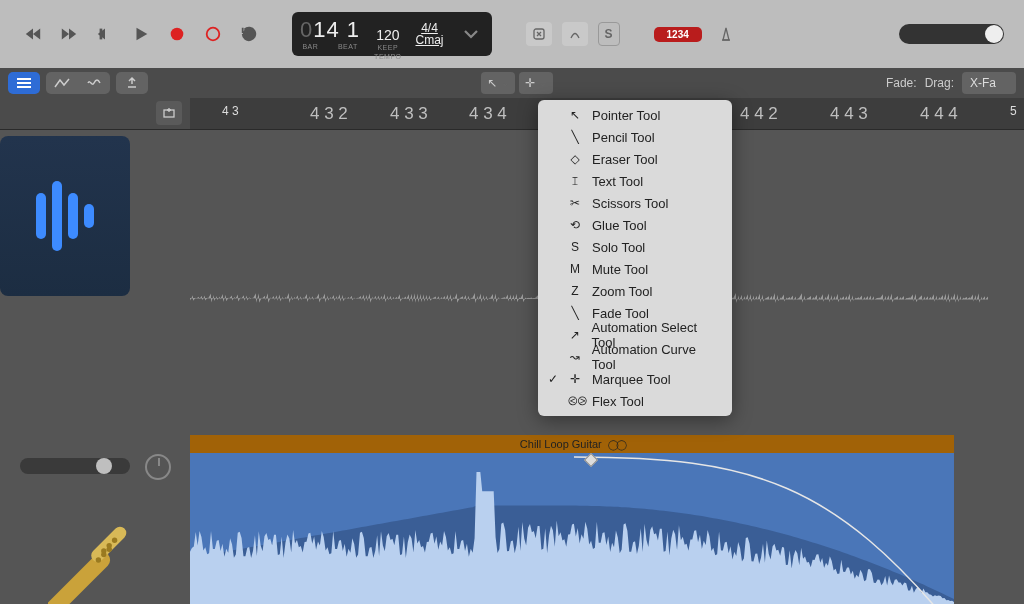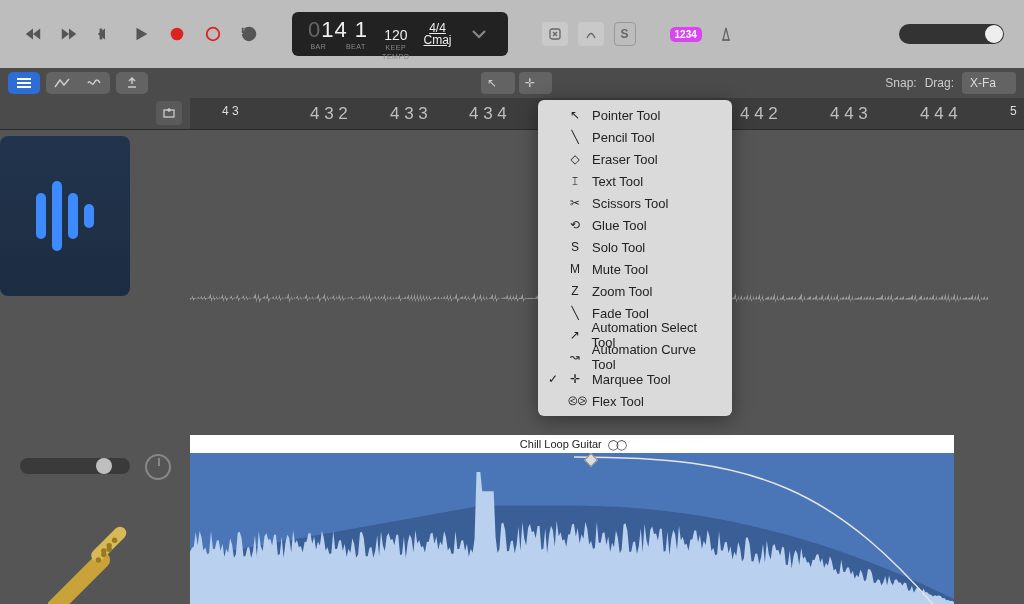--- a/index.html
+++ b/index.html
@@ -7,30 +7,30 @@
 
   
   .toolbar { height: 68px; background: #bdbdbd; display: flex; align-items: center; padding: 0 20px; gap: 10px; }
   .transport { display: flex; gap: 10px; align-items: center; }
   .tbtn { width: 26px; height: 26px; display: flex; align-items: center; justify-content: center; color: #555; cursor: pointer; }
   .tbtn svg { width: 18px; height: 18px; fill: #555; }
   .rec { color: #d22; }
   .rec svg { fill: #d22; }
   .rec2 svg { fill: none; stroke: #d22; stroke-width: 2; }
 
-  .lcd { background: #222; border-radius: 6px; height: 44px; display: flex; align-items: center; color: #eee; padding: 0 16px; gap: 14px; margin-left: 20px; }
+  .lcd { background: #222; border-radius: 6px; height: 44px; display: flex; align-items: center; color: #eee; padding: 0 8px; gap: 14px; margin-left: 20px; }
   .lcd-seg { text-align: center; line-height: 1; }
   .lcd-big { font-size: 22px; font-weight: 400; letter-spacing: 1px; }
   .lcd-big .dim { color: #666; }
   .lcd-label { font-size: 7px; color: #888; letter-spacing: 0.5px; margin-top: 2px; }
   .lcd-med { font-size: 14px; margin-top: 19px; }
   .lcd-sm { font-size: 12px; text-decoration: underline; }
 
   .pillbtn { height: 24px; border-radius: 4px; background: #c9c9c9; display: flex; align-items: center; justify-content: center; padding: 0 6px; color: #666; font-size: 12px; }
-  .purple-badge { background: #d946ef; color: #fff; border-radius: 5px; padding: 2px 5px; font-size: 10px; font-weight: 600; }
+  .purple-badge { background: #b91c1c; color: #fff; border-radius: 5px; padding: 2px 13px; font-size: 10px; font-weight: 600; }
   .spacer { flex: 1; }
   .master-slider { width: 105px; height: 20px; background: #333; border-radius: 10px; position: relative; }
   .master-slider .knob { position: absolute; right: 1px; top: 1px; width: 18px; height: 18px; background: #eee; border-radius: 50%; }
 
   
   .secbar { height: 30px; background: #4b4b4b; display: flex; align-items: center; padding: 0 8px; gap: 6px; color: #ccc; font-size: 12px; }
   .seg { display: flex; border-radius: 5px; overflow: hidden; }
   .seg-btn { width: 32px; height: 22px; background: #636363; display: flex; align-items: center; justify-content: center; }
   .seg-btn.active { background: #2e6cd6; }
   .center-tools { margin-left: auto; margin-right: auto; display: flex; gap: 4px; }
@@ -62,21 +62,21 @@
   .dial::after { content:""; position:absolute; left:11px; top:2px; width:2px; height:8px; background:#888; }
 
   .guitar { position:absolute; left:48px; bottom:-10px; width:90px; height:90px; }
 
   
   .lane { position:absolute; left:190px; right:0; top:0; bottom:0; }
   .thin-wave { position:absolute; left:0; right:0; top:162px; height:12px; opacity:.7; }
 
   
   .region { position:absolute; left:0; right:70px; top:305px; bottom:0; background:#4a76b8; border-top:0; overflow:hidden; }
-  .region-head { background:#ffffff; height:18px; font-size:11px; color:#222; display:flex; align-items:center; justify-content:center; gap:6px; font-weight:500;}
+  .region-head { background:#a16207; height:18px; font-size:11px; color:#222; display:flex; align-items:center; justify-content:center; gap:6px; font-weight:500;}
   .loop-ico { font-size:10px; letter-spacing:-3px; }
   .wave-big { position:absolute; left:0; right:0; top:18px; bottom:0; }
   .fade-curve { position:absolute; top:18px; right:0; width:380px; height:180px; pointer-events:none; }
   .fade-handle { position:absolute; top:20px; left:396px; width:10px; height:10px; background:#ddd; transform:rotate(45deg); border:1px solid #888; }
 
   
   .menu { position:absolute; left:538px; top:100px; width:194px; background:#dadada; border-radius:6px; box-shadow:0 4px 20px rgba(0,0,0,.4); padding:4px 0; z-index:50; }
   .menu-item { display:flex; align-items:center; height:22px; padding:0 10px; font-size:13px; color:#222; gap:10px; cursor:pointer; }
   .mi-check { width:10px; font-size:12px; }
   .mi-ico { width:14px; font-size:12px; text-align:center; }
@@ -209,21 +209,21 @@
         <span>↖</span>
         <span class="chev">⌄</span>
       </div>
     <div class="tool-dd">
         <span>✛</span>
         <span class="chev">⌄</span>
       </div>
   </div>
 
   <div class="right-controls">
-    <span>Snap:</span>
+    <span>Fade:</span>
     <span>Drag:</span>
     <div class="select" style="min-width:40px">
         <span>X-Fa</span>
       </div>
   </div>
 </div>
 
 <div class="ruler">
   <div class="left-gap">
       <div class="pillbtn" style="background:#5a5a5a">

